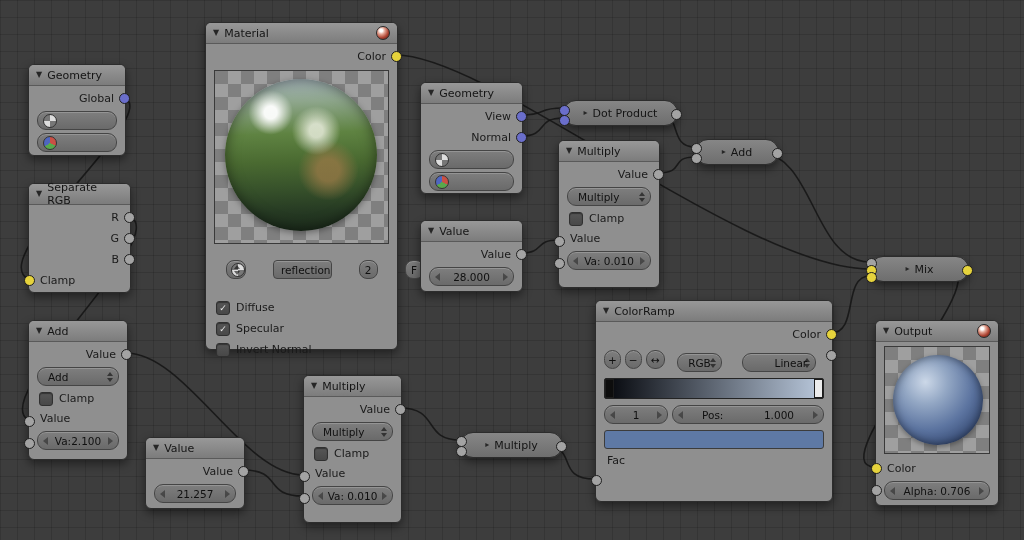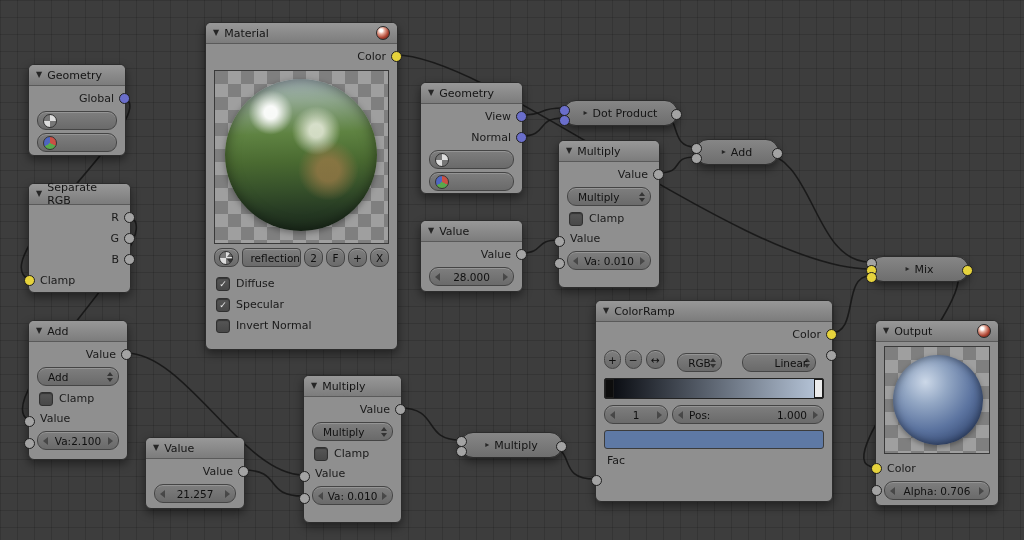--- a/index.html
+++ b/index.html
@@ -88,21 +88,21 @@
     background:radial-gradient(circle at 36% 30%, #ccd8e8 0%, #93a7c4 26%, #5c74a0 56%, #394e78 80%, #273754 100%);
     box-shadow:inset 0 0 10px rgba(0,0,0,.5), 0 2px 5px rgba(0,0,0,.35);
   }
 
   .ball-icon{width:12px;height:12px;border-radius:50%;flex:0 0 auto;}
   .checker-ball{background:conic-gradient(#ddd 0 25%, #777 0 50%, #ddd 0 75%, #777 0);border:1px solid #333;}
   .rgb-ball{background:conic-gradient(#c95045 0 33%, #58a84c 0 66%, #4f66c0 0);border:1px solid #333;}
   .mat-ball{background:radial-gradient(circle at 35% 30%, #fff 0 12%, #e3a493 32%, #ad4433 62%, #58180f 95%);border:1px solid #2a2a2a;}
 
   .texrow{display:flex;gap:3px;margin:4px 8px 0 8px;}
-  .texrow .btn{margin:0;border-radius:8px;}
+  .texrow .btn{margin:12px;border-radius:8px;}
   .texrow .icon-btn{width:34px;justify-content:flex-start;padding-left:4px;}
   .texrow .name-field{flex:1;justify-content:flex-start;padding-left:7px;border-radius:4px;}
   .texrow .sq{width:17px;flex:0 0 auto;}
 
   .cr-btnrow{display:flex;gap:4px;margin:6px 8px 0 8px;}
   .cr-btnrow .btn{margin:0;}
   .ramp{position:relative;height:19px;margin:6px 8px 0 8px;border:1px solid #242424;border-radius:2px;}
   .ramp-handle{position:absolute;top:0;bottom:0;width:9px;border:1px solid #1c1c1c;box-sizing:border-box;}
   .swatch{height:17px;margin:6px 8px 0 8px;border:1px solid #3c3c3c;border-radius:3px;}
   .cr-posrow{display:flex;gap:4px;margin:6px 8px 0 8px;}
@@ -382,21 +382,21 @@
     <div class="ramp" style="background: linear-gradient(90deg, rgb(4, 6, 11), rgb(186, 201, 221));">
       <div class="ramp-handle" style="left:0;background:#0d0d0d;"></div>
       <div class="ramp-handle" style="right:0;background:#ececec;"></div>
     </div>
     <div class="cr-posrow">
       <div class="field" style="width:62px;">
         <span class="arr l"></span>
         <span>1</span>
         <span class="arr r"></span>
       </div>
-      <div class="field" style="flex:1;justify-content:space-between;padding:0 16px;gap:8px;">
+      <div class="field" style="flex:1;justify-content:space-between;padding:0 29px;gap:8px;">
         <span class="arr l"></span>
         <span>Pos:</span>
         <span>1.000</span>
         <span class="arr r"></span>
       </div>
     </div>
     <div class="swatch" style="background: rgb(94, 121, 165);"></div>
     <div class="row in">Fac</div>
     <i class="sock R col" style="top:28px;"></i>
     <i class="sock R val" style="top:49px;"></i>

